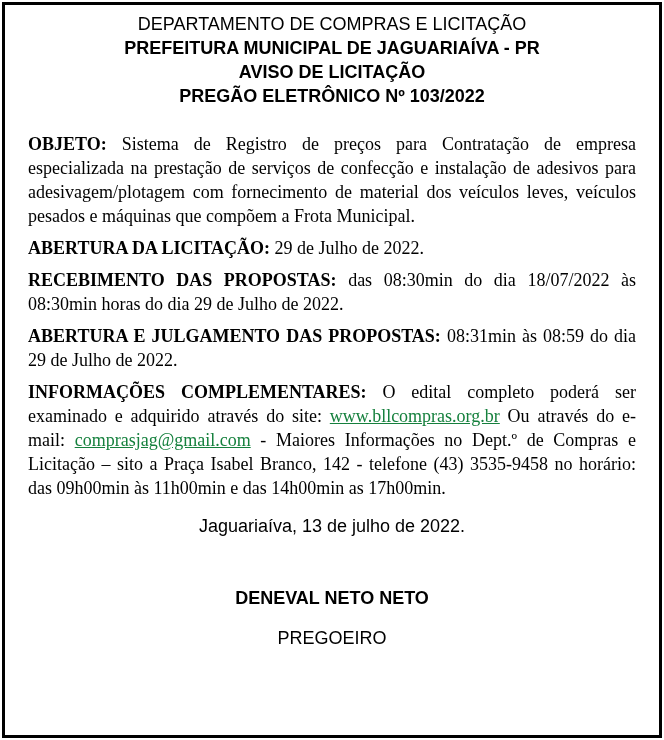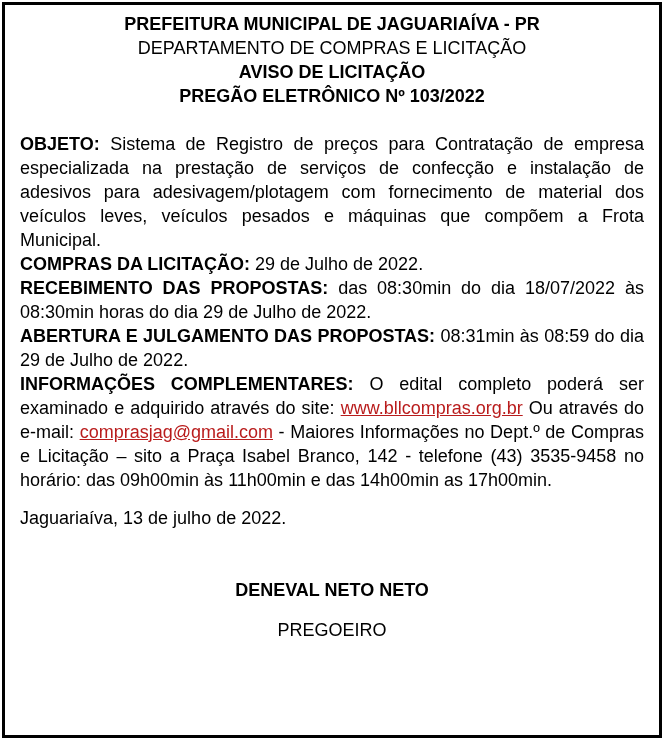--- a/index.html
+++ b/index.html
@@ -28,58 +28,60 @@
     overflow: hidden;
     background: #ffffff;
   }
   .doc-header {
     text-align: center;
   }
   .hline { margin: 0; }
   .b { font-weight: bold; }
   .body-block { margin-top: 24px; }
   p.just {
-    margin: 0;
+    margin: 8px;
     text-align: justify;
+    font-family: Liberation Serif, serif;
   }
   a.doc-link {
-    color: #b91c1c;
+    color: #15803d;
     text-decoration: underline;
     cursor: pointer;
   }
   .date-line {
     margin: 14px 0 0 0;
+    text-align: center;
   }
   .sig-name {
     margin: 48px 0 0 0;
     text-align: center;
     font-weight: bold;
   }
   .sig-role {
     margin: 16px;
     text-align: center;
   }
 </style>
 </head>
 <body>
 
 <div class="page">
 
   <div class="doc-header">
+    <p class="hline">DEPARTAMENTO DE COMPRAS E LICITAÇÃO</p>
     <p class="hline b">PREFEITURA MUNICIPAL DE JAGUARIAÍVA - PR</p>
-    <p class="hline">DEPARTAMENTO DE COMPRAS E LICITAÇÃO</p>
     <p class="hline b">AVISO DE LICITAÇÃO</p>
     <p class="hline b">PREGÃO ELETRÔNICO Nº 103/2022</p>
   </div>
 
   <div class="body-block">
 
     <p class="just"><span class="b">OBJETO:</span><span> Sistema de Registro de preços para Contratação de empresa especializada na prestação de serviços de confecção e instalação de adesivos para adesivagem/plotagem com fornecimento de material dos veículos leves, veículos pesados e máquinas que compõem a Frota Municipal.</span></p>
 
-    <p class="just"><span class="b">COMPRAS DA LICITAÇÃO:</span><span> 29 de Julho de 2022.</span></p>
+    <p class="just"><span class="b">ABERTURA DA LICITAÇÃO:</span><span> 29 de Julho de 2022.</span></p>
 
     <p class="just"><span class="b">RECEBIMENTO DAS PROPOSTAS:</span><span> das 08:30min do dia 18/07/2022 às 08:30min horas do dia 29 de Julho de 2022.</span></p>
 
     <p class="just"><span class="b">ABERTURA E JULGAMENTO DAS PROPOSTAS:</span><span> 08:31min às 08:59 do dia 29 de Julho de 2022.</span></p>
 
 
 
     <p class="just"><span class="b">INFORMAÇÕES COMPLEMENTARES:</span><span> O edital completo poderá ser examinado e adquirido através do site: </span><a class="doc-link">www.bllcompras.org.br</a><span> Ou através do e-mail: </span><a class="doc-link">comprasjag@gmail.com</a><span> - Maiores Informações no Dept.º de Compras e Licitação – sito a Praça Isabel Branco, 142 - telefone (43) 3535-9458 no horário: das 09h00min às 11h00min e das 14h00min as 17h00min.</span></p>
 
   </div>

